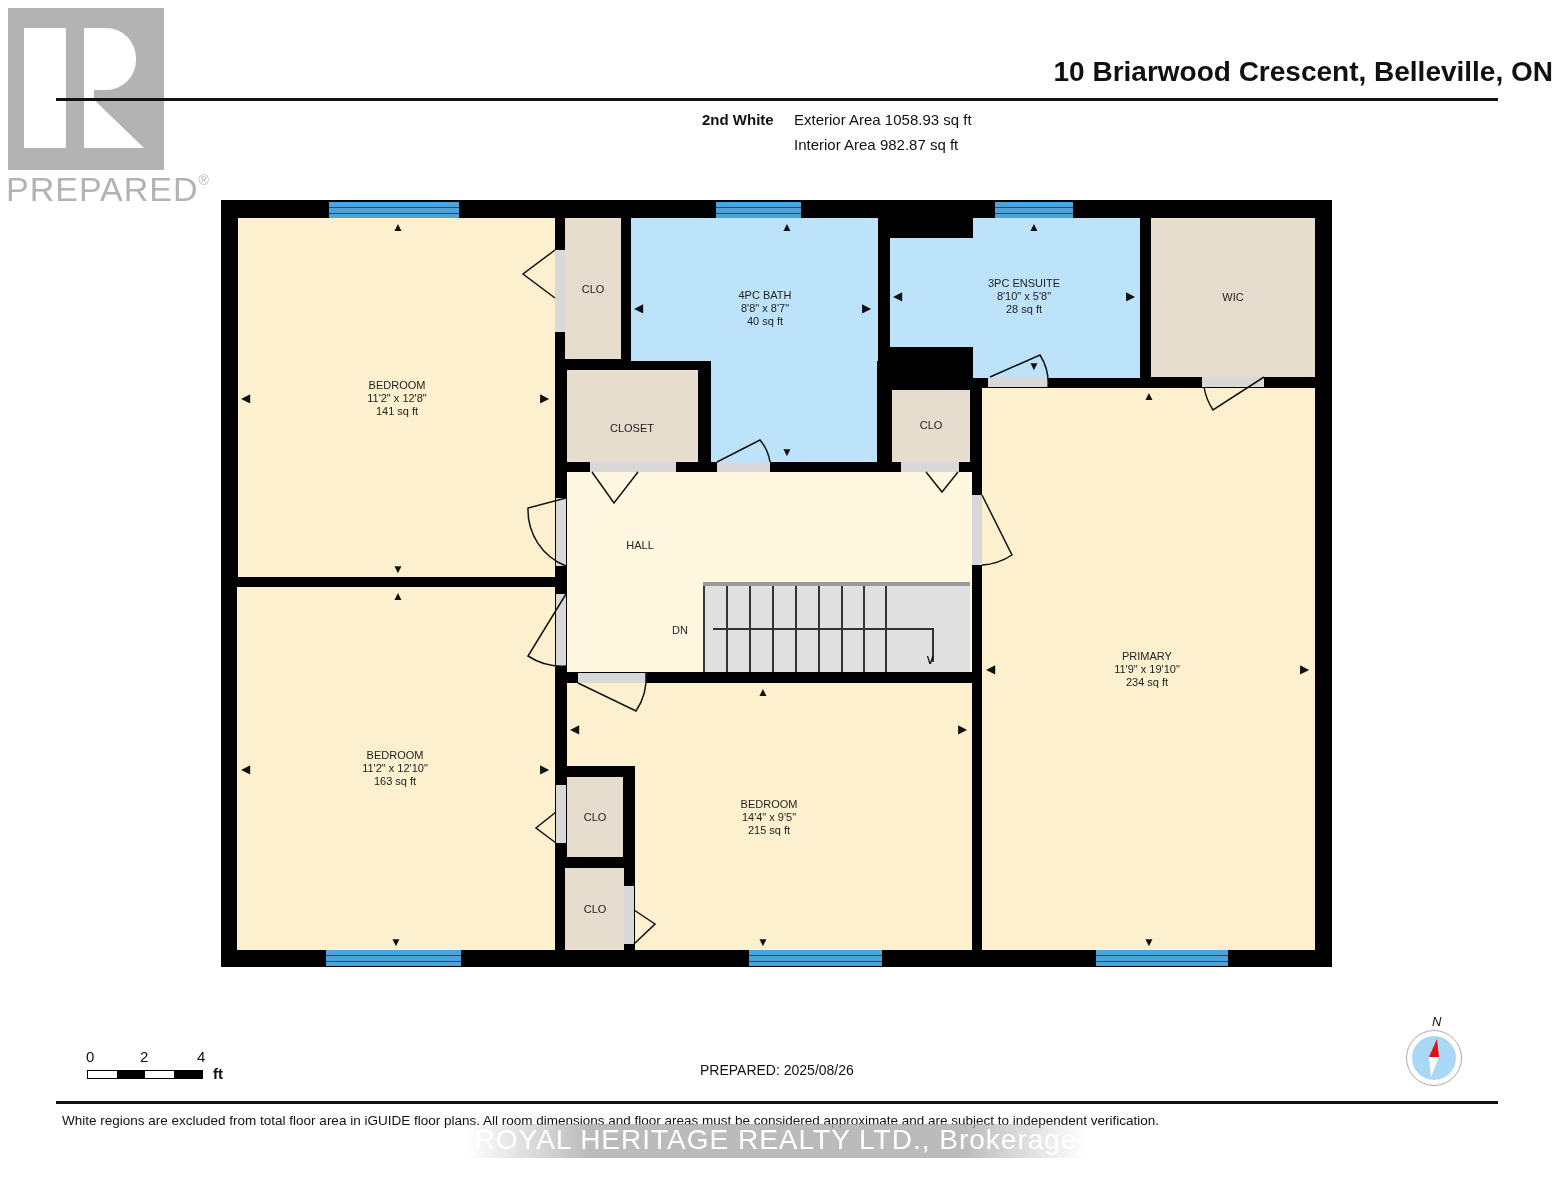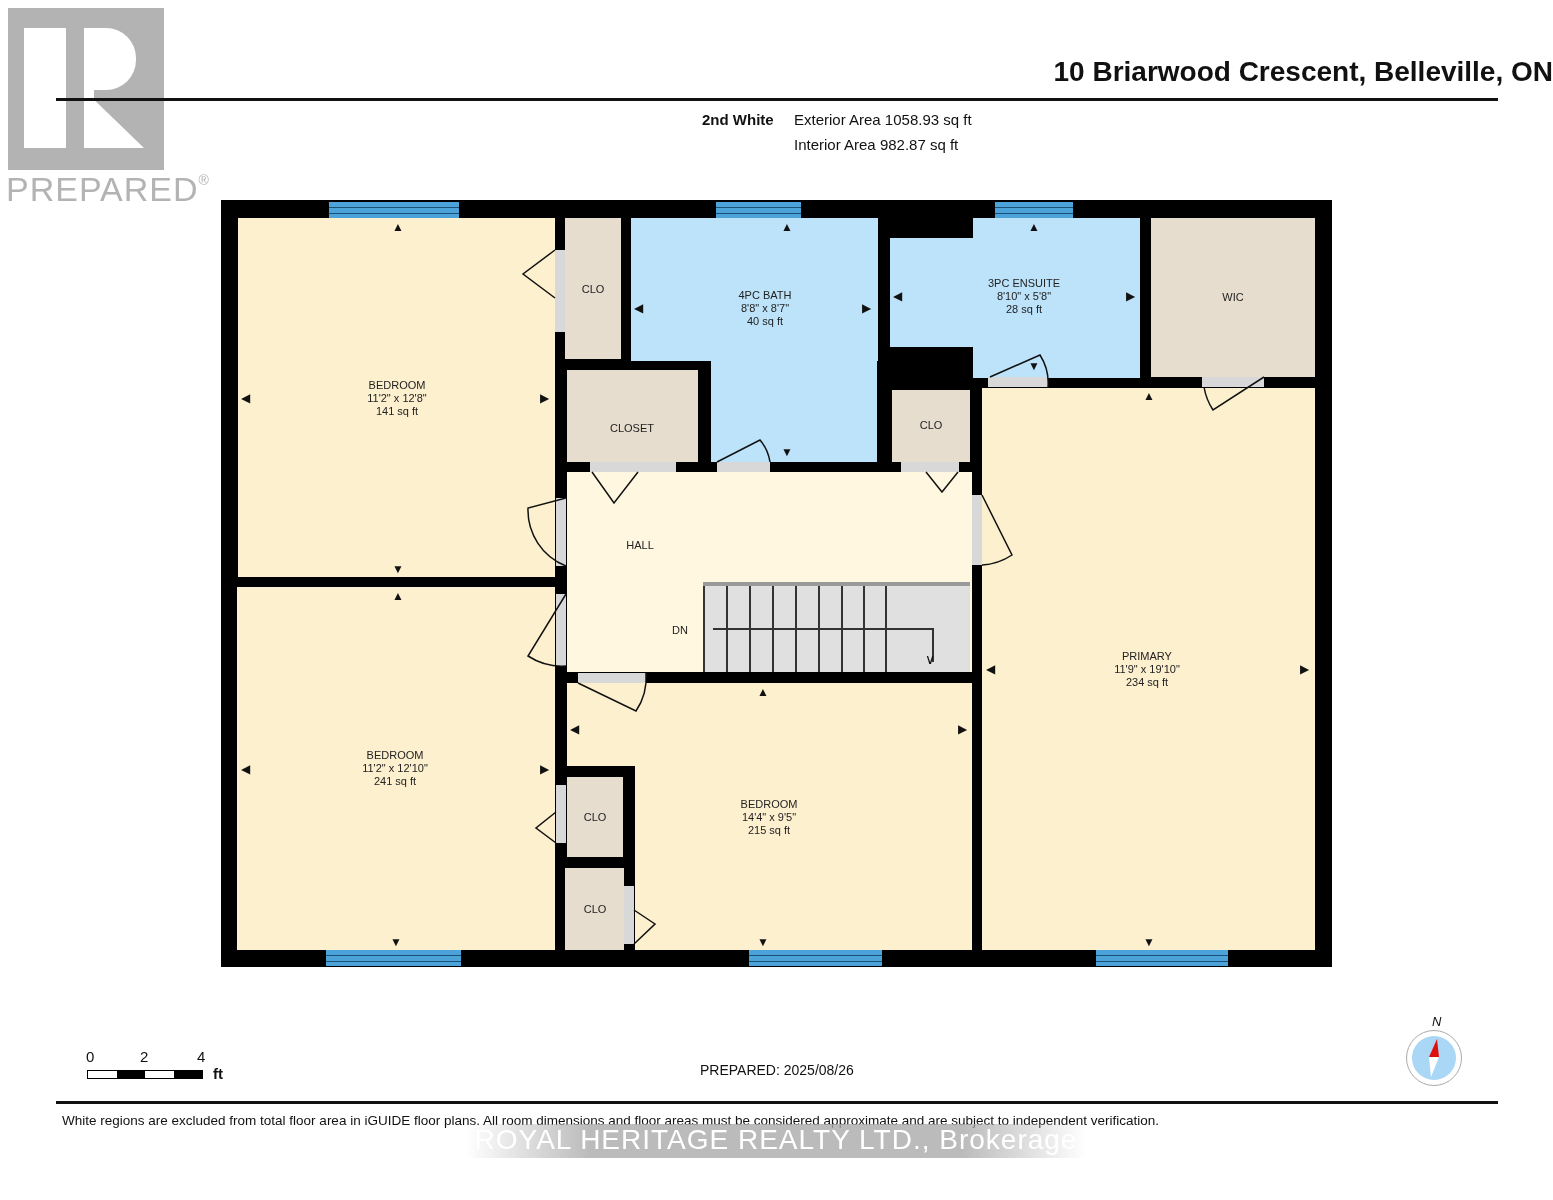--- a/index.html
+++ b/index.html
@@ -163,21 +163,21 @@
   <div class="arrow" style="left:757px;top:936px;">▼</div>
 
   <div class="label" style="left:337px;top:379px;width:120px;">
     <div>BEDROOM</div>
     <div>11'2" x 12'8"</div>
     <div>141 sq ft</div>
   </div>
   <div class="label" style="left:335px;top:749px;width:120px;">
     <div>BEDROOM</div>
     <div>11'2" x 12'10"</div>
-    <div>241 sq ft</div>
+    <div>163 sq ft</div>
   </div>
   <div class="label" style="left:705px;top:289px;width:120px;">
     <div>4PC BATH</div>
     <div>8'8" x 8'7"</div>
     <div>40 sq ft</div>
   </div>
   <div class="label" style="left:964px;top:277px;width:120px;">
     <div>3PC ENSUITE</div>
     <div>8'10" x 5'8"</div>
     <div>28 sq ft</div>

